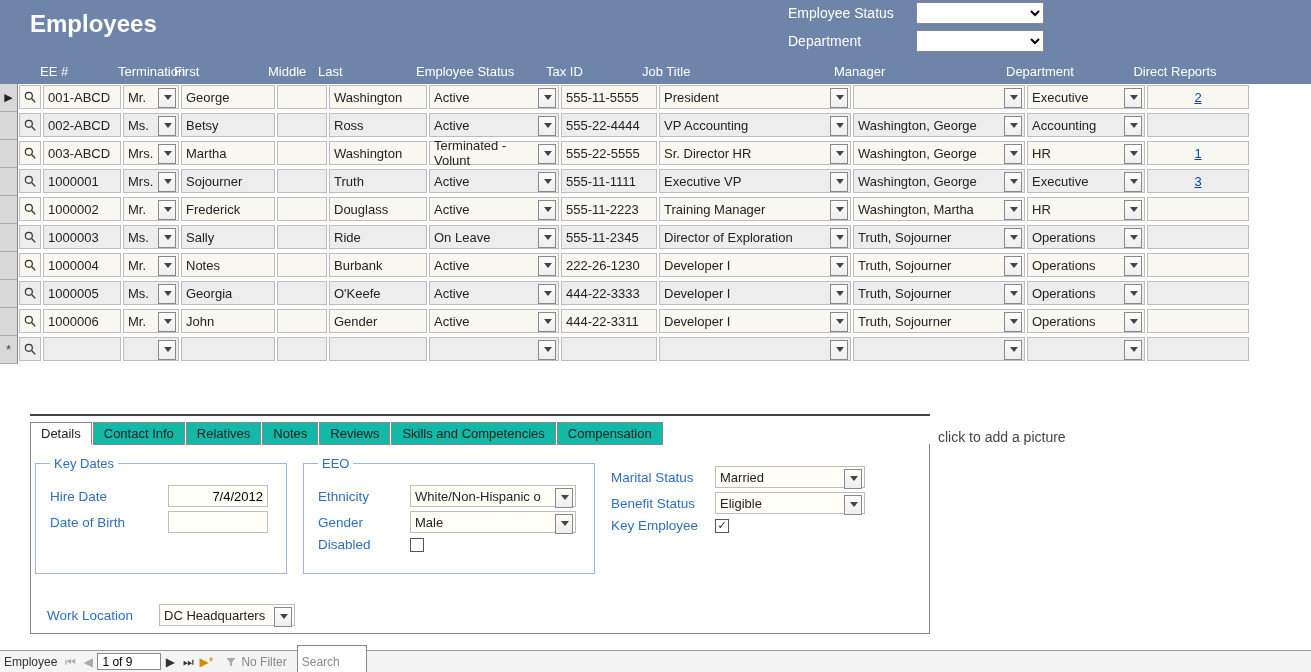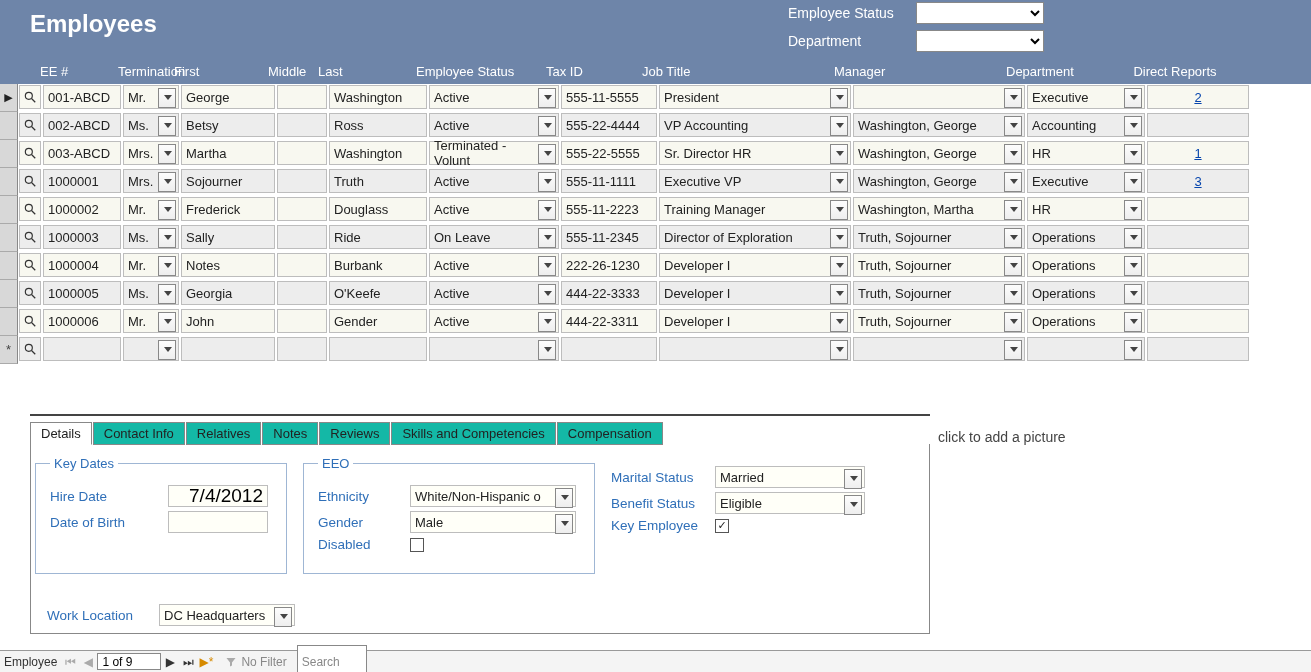--- a/index.html
+++ b/index.html
@@ -184,21 +184,21 @@
   }
   .fld label {
     color: #2f6fb8;
     width: 118px;
     font-size: 13.5px;
   }
   .fld input[type=text] {
     border: 1px solid #bdbdbd;
     height: 22px;
     padding: 0 4px;
-    font-size: 19px;
+    font-size: 13px;
     width: 100px;
     text-align: right;
     background:#fffff8;
   }
   .ddbox {
     border: 1px solid #bdbdbd;
     height: 22px;
     width: 166px;
     padding: 0 22px 0 4px;
     font-size: 13px;

